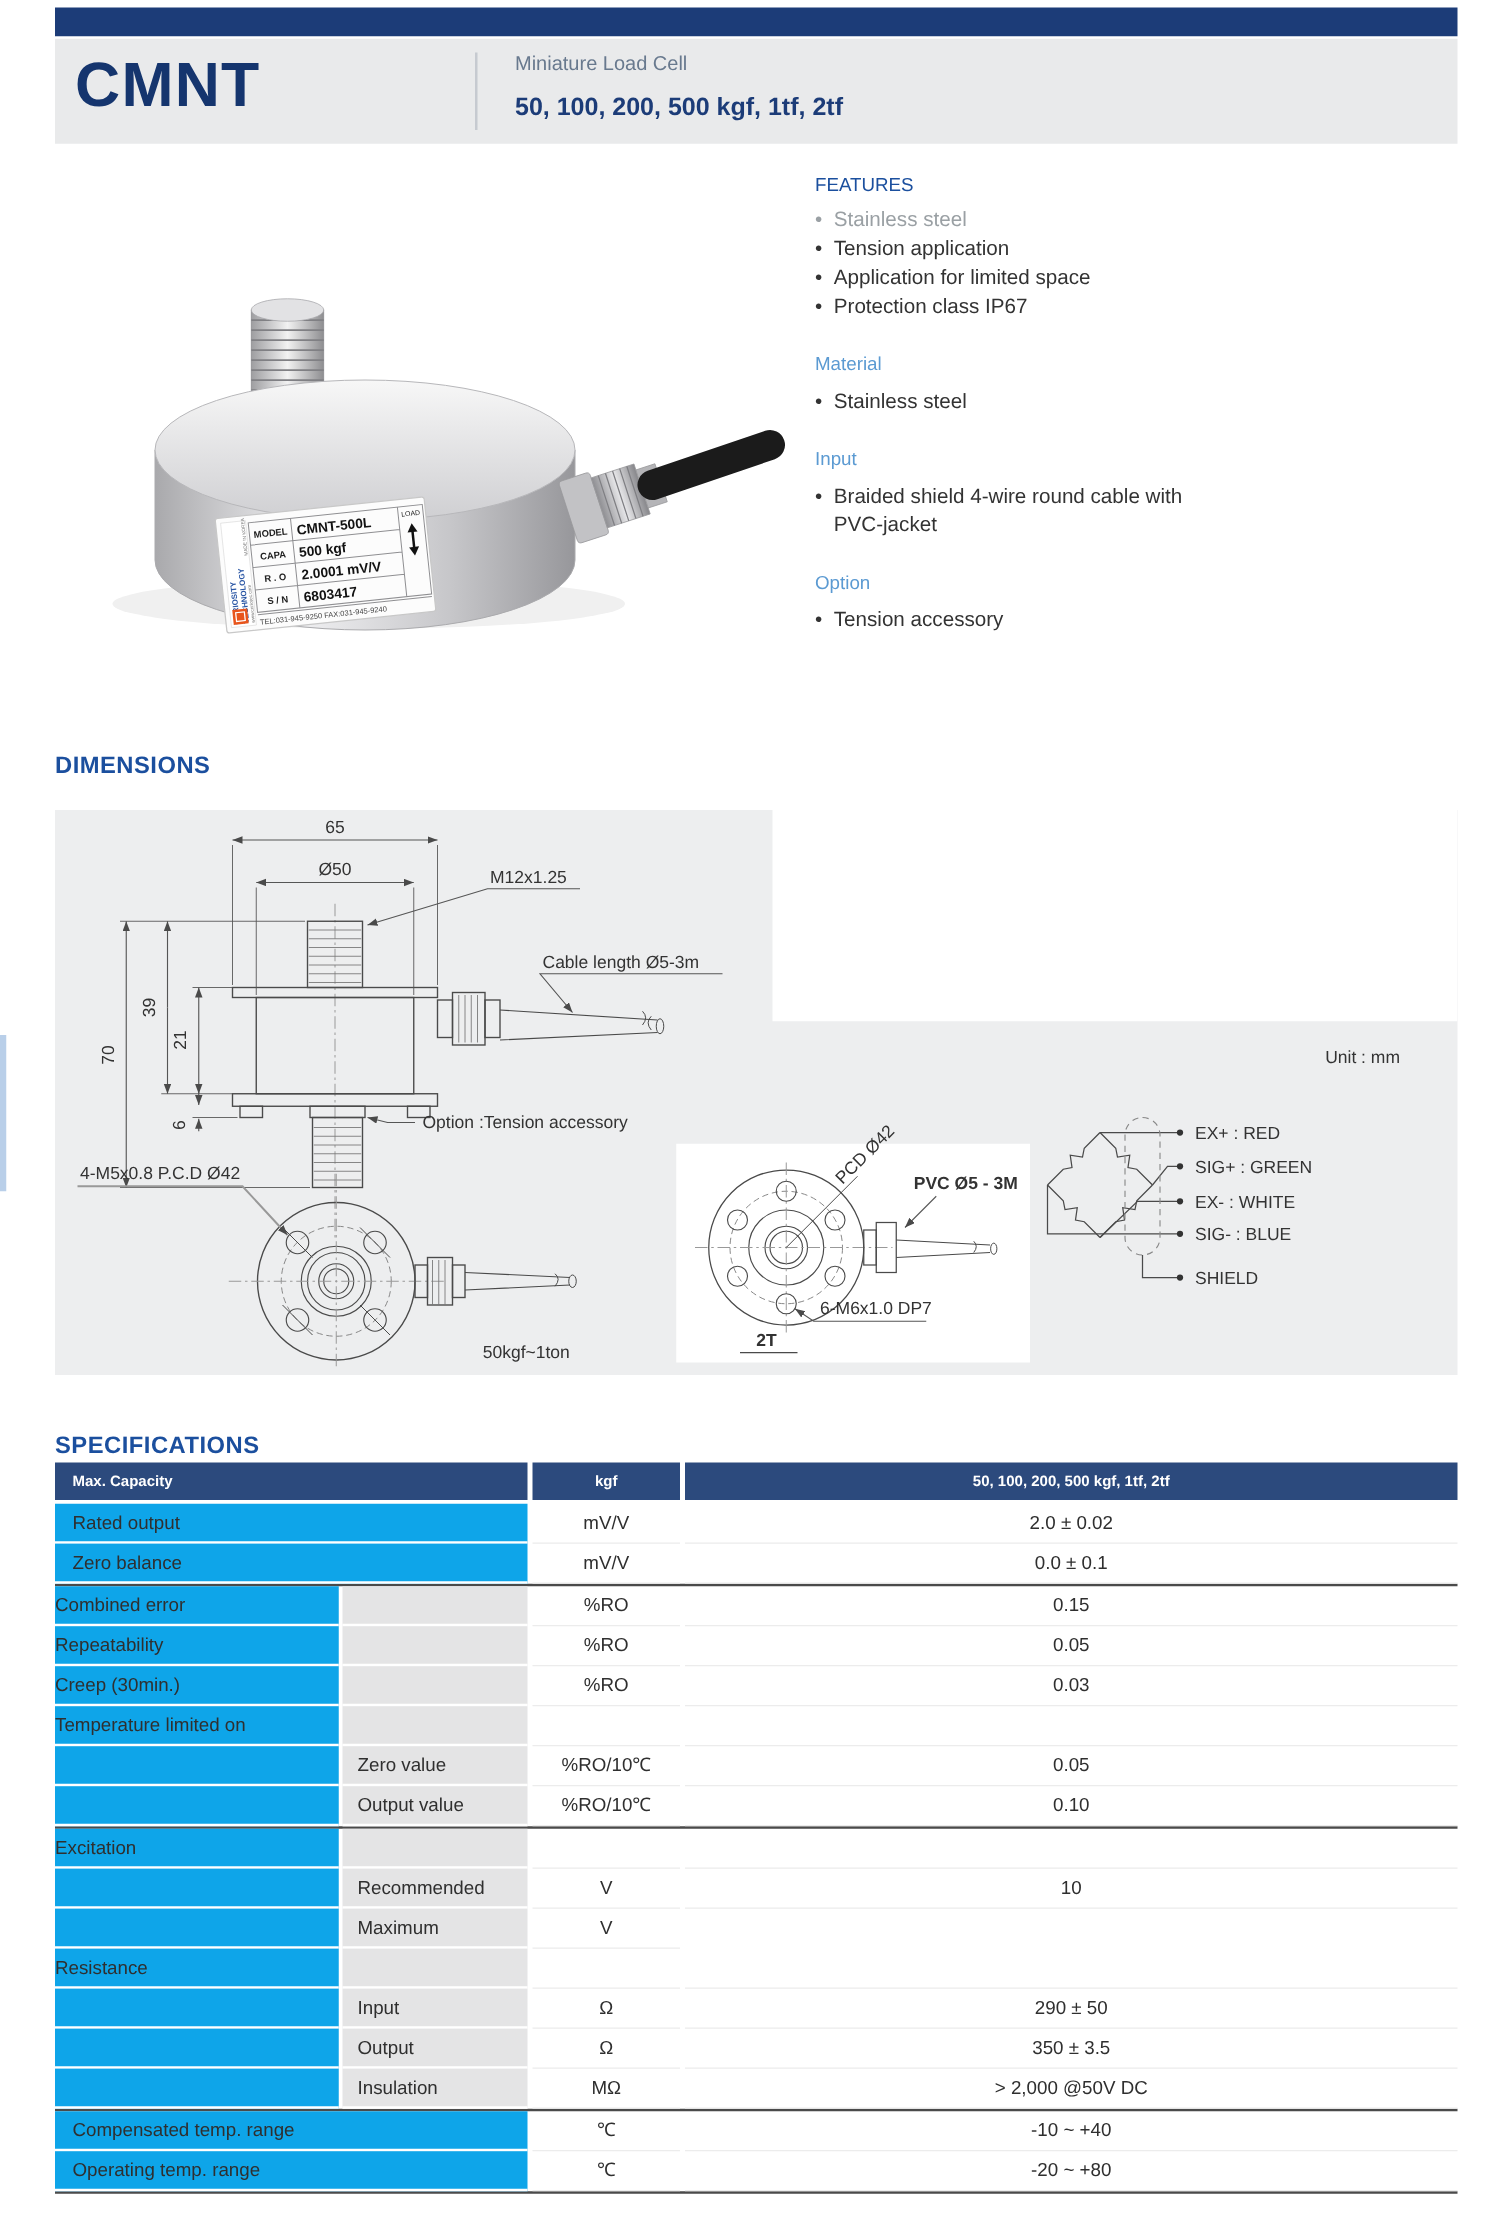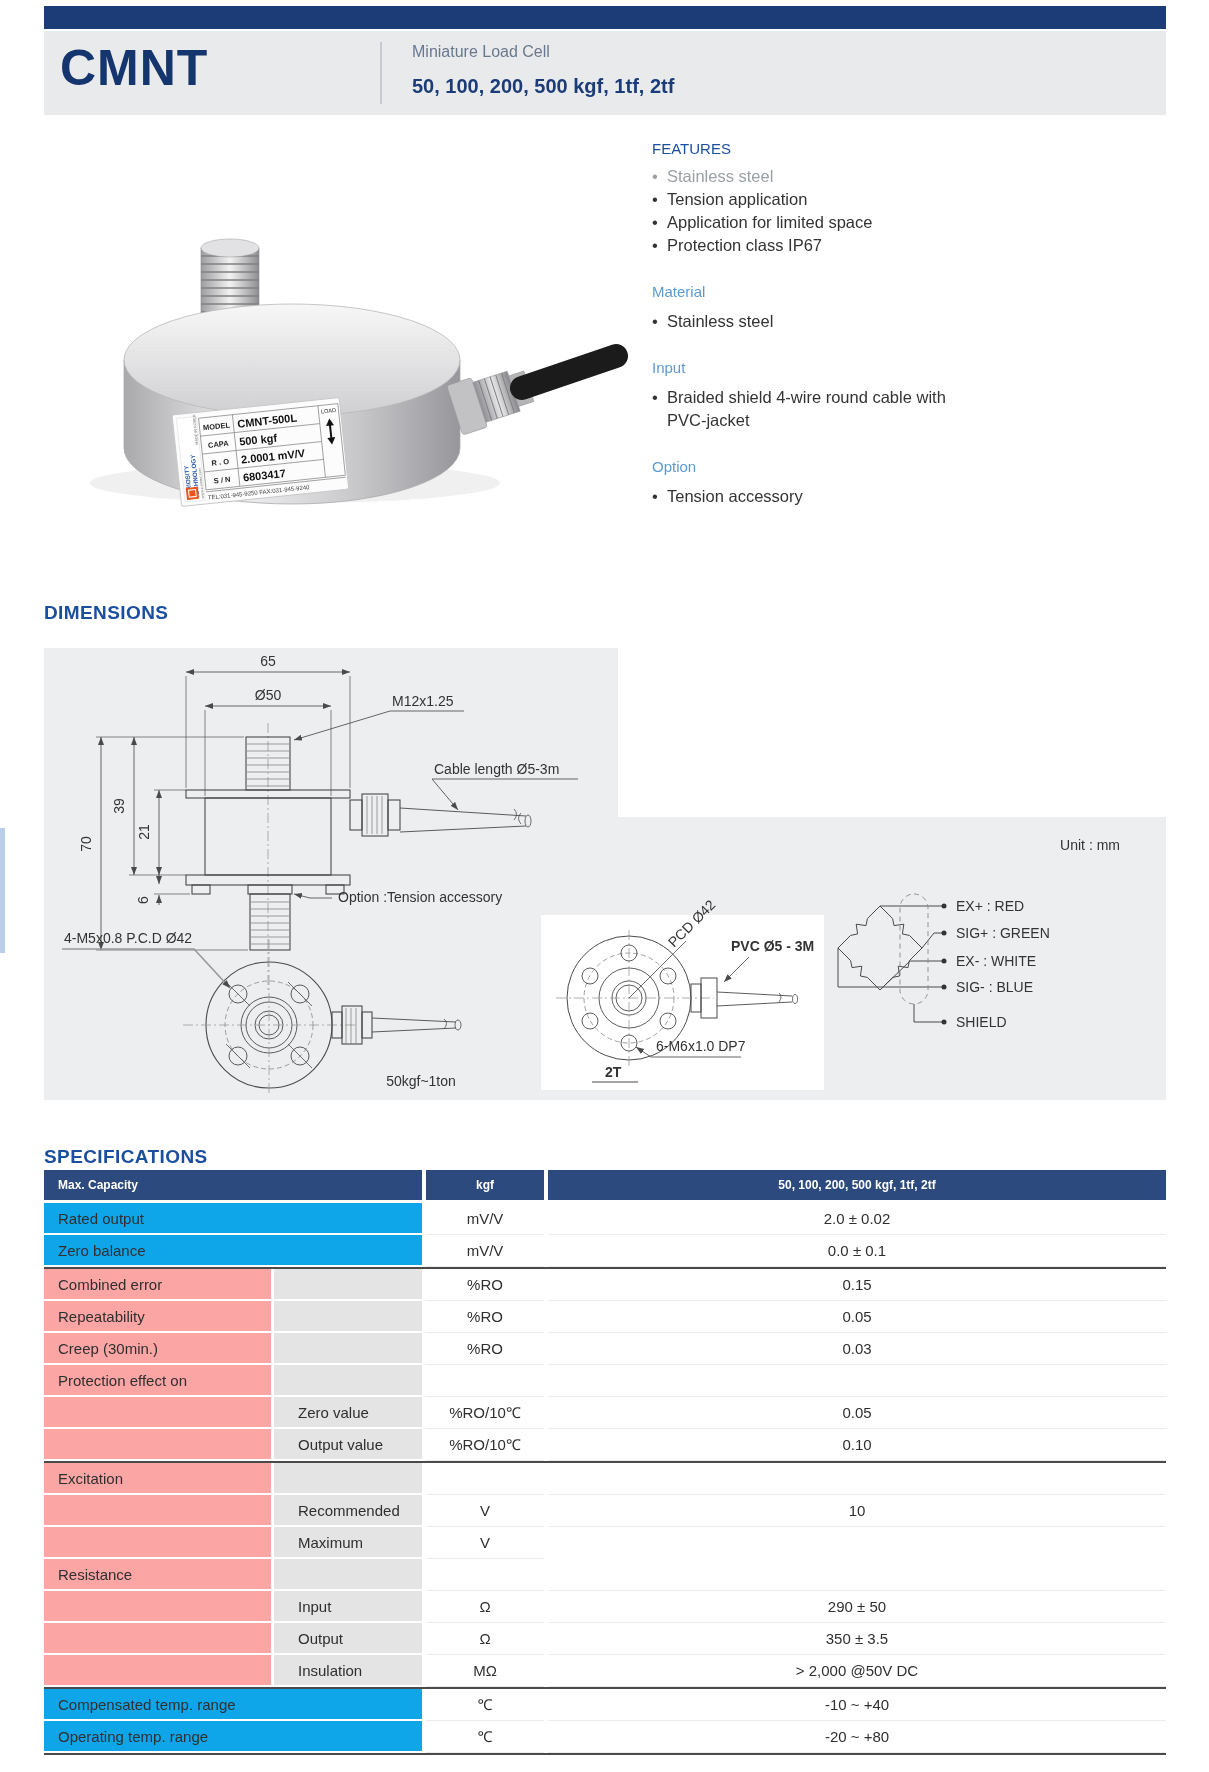--- a/index.html
+++ b/index.html
@@ -32,22 +32,22 @@
   .dtxt{font-family:"Liberation Sans",sans-serif;font-size:14px;fill:#333;}
 
   
   .spec-table{position:absolute;left:44px;top:1170px;width:1122px;border-bottom:2px solid #4a4a4a;}
   .srow{display:flex;height:32px;}
   .srow.head{height:30px;margin-bottom:3px;}
   .srow.div-top{border-top:2px solid #4a4a4a;}
   .cell{box-sizing:border-box;line-height:32px;font-size:15px;color:#2f2f2f;white-space:nowrap;overflow:hidden;}
   .srow.head .cell{line-height:30px;background:#2c4a7d;color:#fff;font-weight:bold;font-size:12px;}
   .c1{width:378px;background:#0ea5e9;padding-left:14px;border-bottom:2px solid #fff;}
-  .c1a{width:227px;background:#fca5a5;padding-left:14px;margin-right:3px;border-bottom:2px solid #fff;}
-  .c1b{width:148px;background:#e4e4e5;padding-left:24px;border-bottom:2px solid #fff;}
+  .c1a{width:227px;background:#0ea5e9;margin-right:3px;border-bottom:2px solid #fff;}
+  .c1b{width:148px;background:#e4e4e5;padding-left:12px;border-bottom:2px solid #fff;}
   .cu{width:118px;margin-left:4px;text-align:center;border-bottom:1px solid #ececec;}
   .cv{flex:1;margin-left:4px;text-align:center;border-bottom:1px solid #ececec;}
   .srow.head .c1{border-bottom:none;background:#2c4a7d;}
   .srow.head .cu,.srow.head .cv{border-bottom:none;}
 </style>
 </head>
 <body>
 
 <div class="page">
 
@@ -355,21 +355,21 @@
           <div class="cell cu">%RO</div>
           <div class="cell cv">0.05</div>
         </div>
         <div class="srow">
           <div class="cell c1a">Creep (30min.)</div>
           <div class="cell c1b"></div>
           <div class="cell cu">%RO</div>
           <div class="cell cv">0.03</div>
         </div>
         <div class="srow">
-          <div class="cell c1a">Protection effect on</div>
+          <div class="cell c1a">Temperature limited on</div>
           <div class="cell c1b"></div>
           <div class="cell cu"></div>
           <div class="cell cv"></div>
         </div>
         <div class="srow">
           <div class="cell c1a"></div>
           <div class="cell c1b">Zero value</div>
           <div class="cell cu">%RO/10℃</div>
           <div class="cell cv">0.05</div>
         </div>

